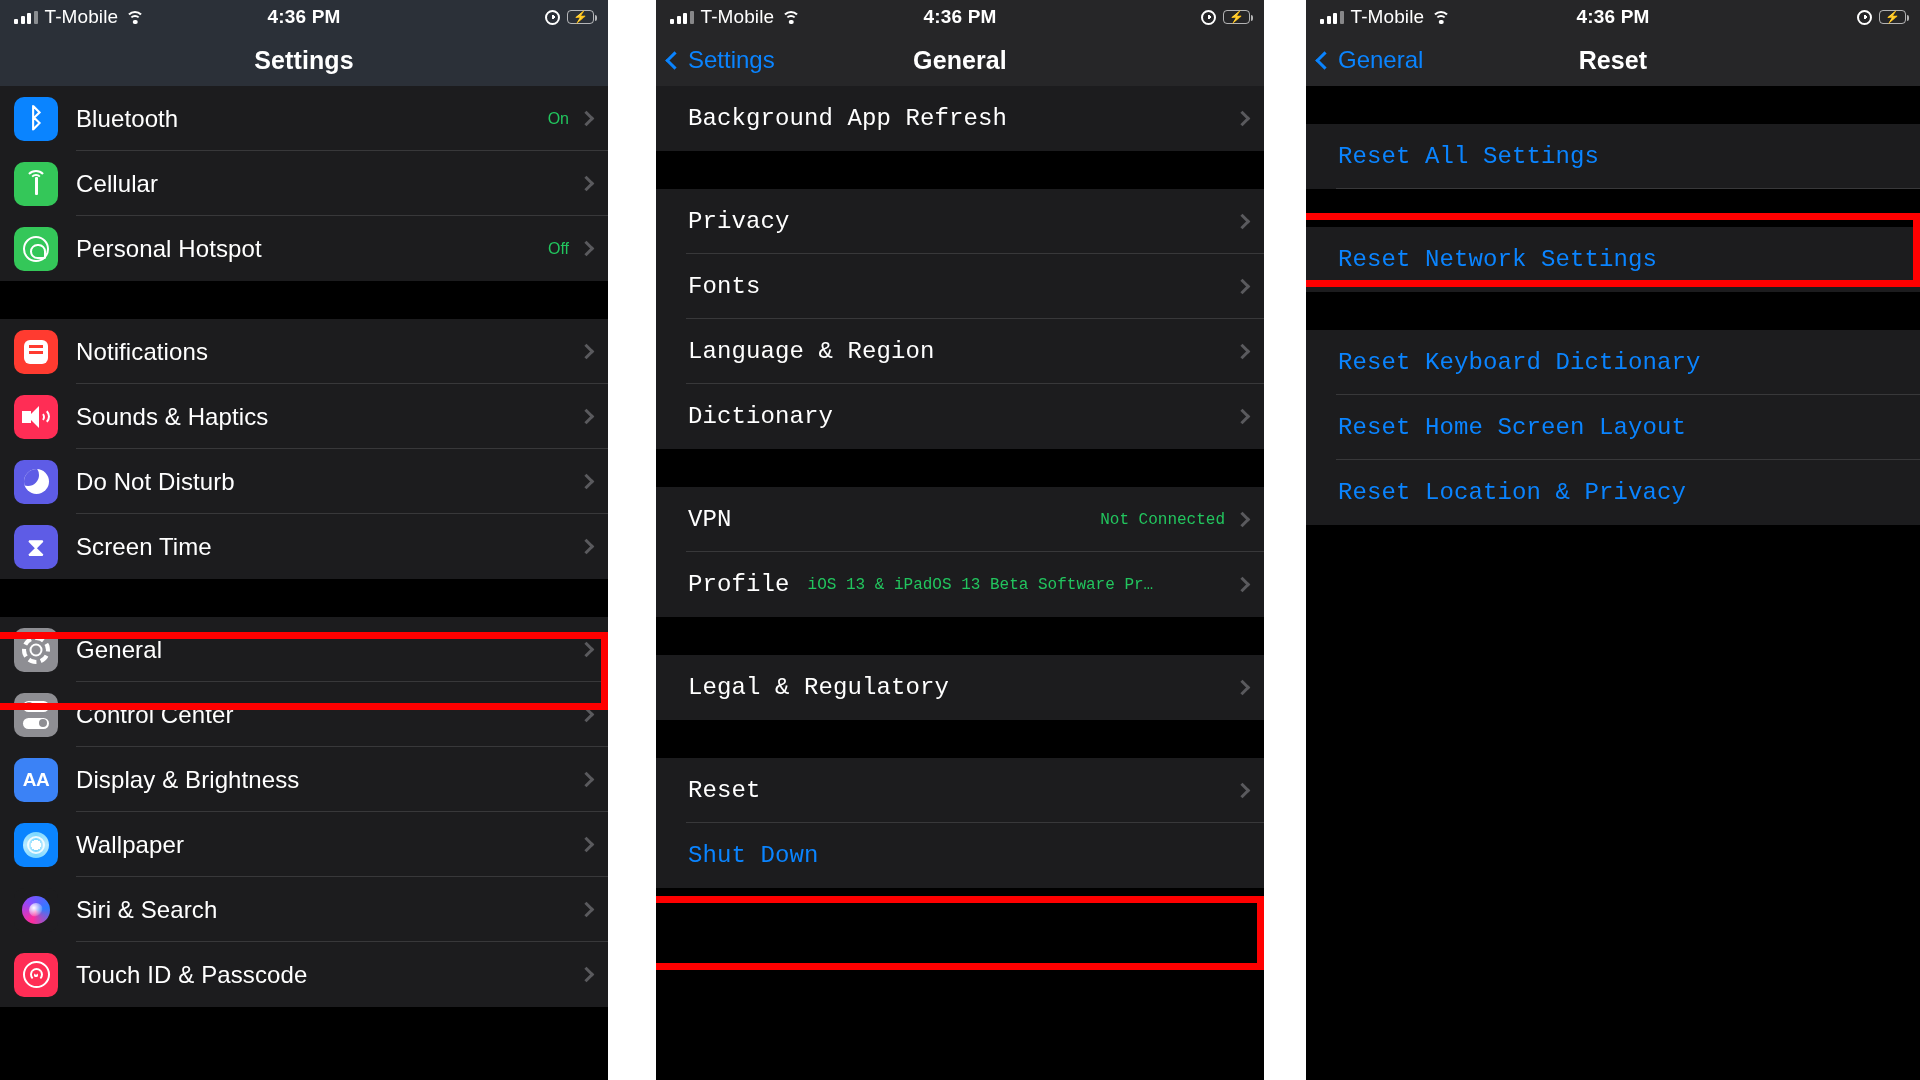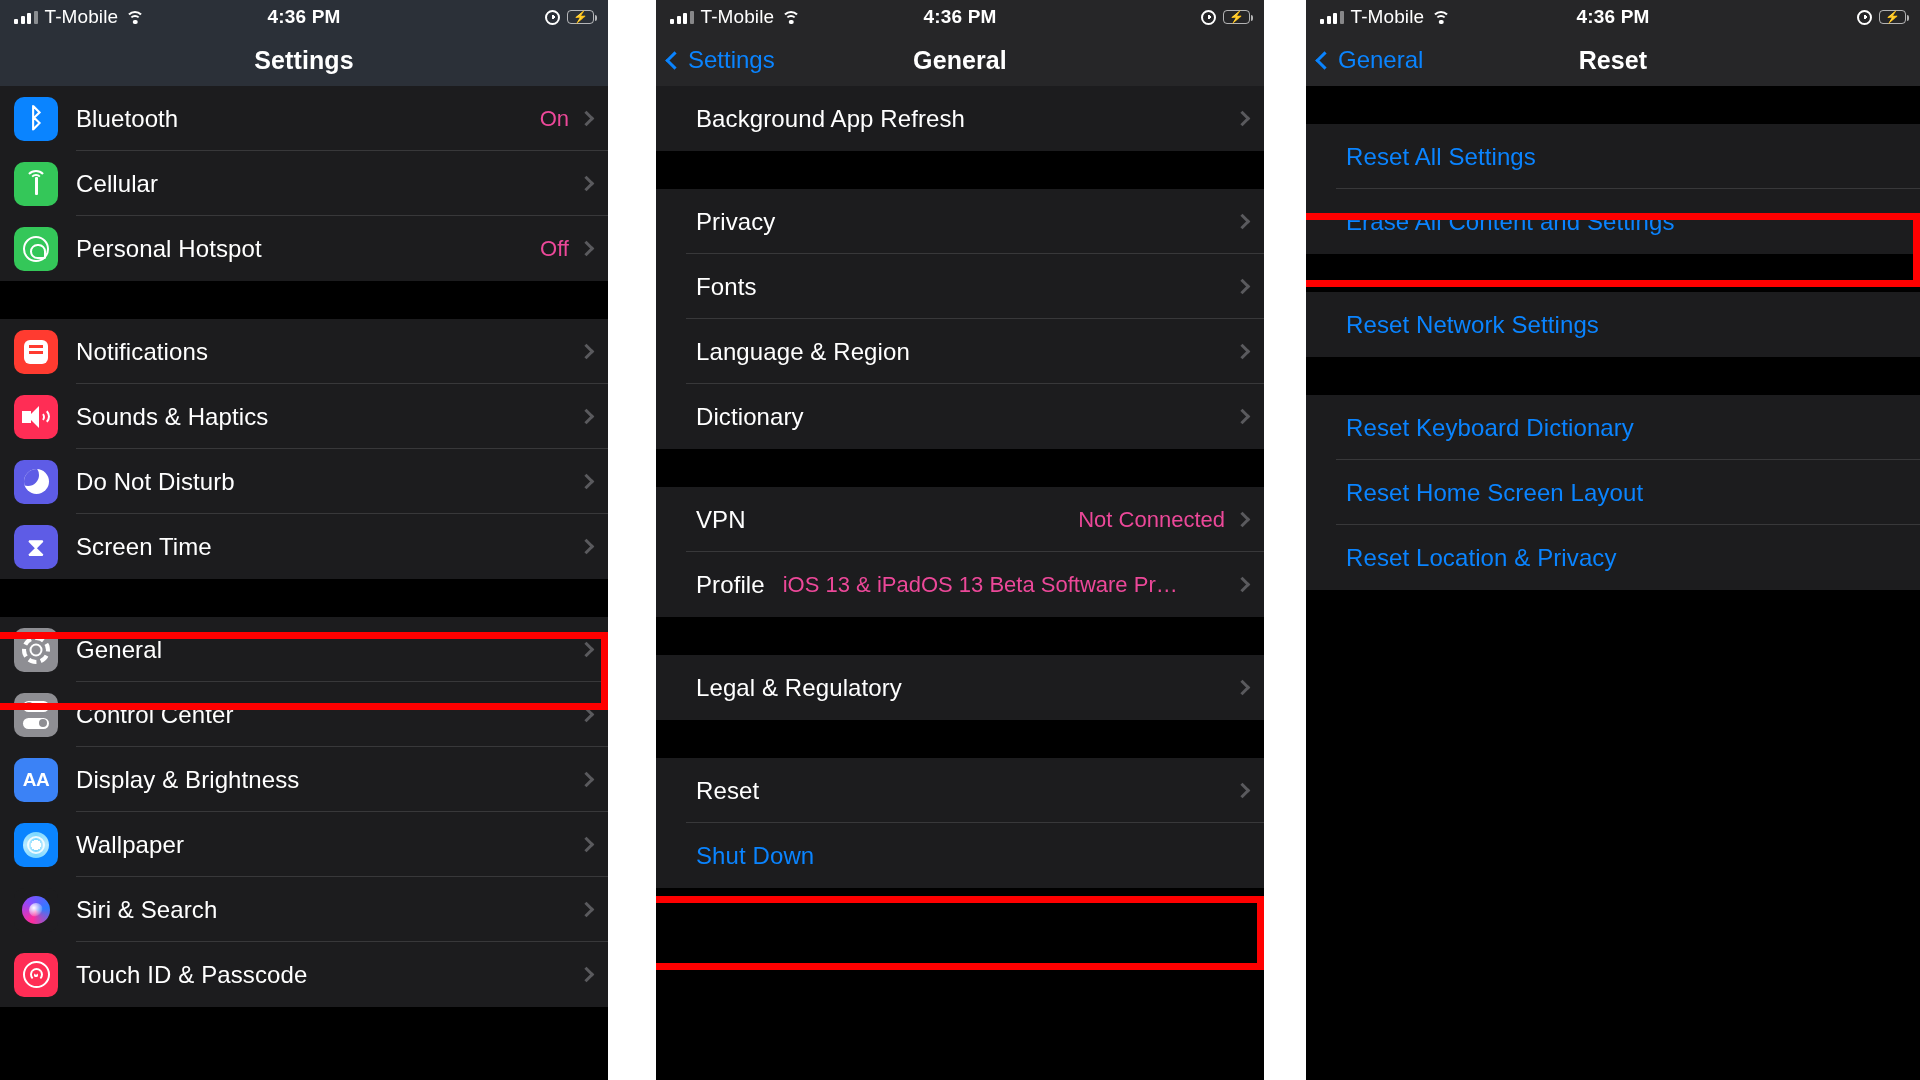--- a/index.html
+++ b/index.html
@@ -66,31 +66,31 @@
   
   .list { background:#000; }
   .group { background:#1c1c1e; }
   .spacer { background:#000; }
 
   .row {
     position:relative; display:flex; align-items:center;
     height:65px; background:#1c1c1e; padding-left:14px; padding-right:16px;
   }
   .row .sep { position:absolute; left:76px; right:0; bottom:0; height:1px; background:#38383a; }
-  .row.plain { padding-left:40px; }
+  .row.plain { padding-left:32px;font-family:Liberation Mono, monospace; }
   .row.plain .sep { left:30px; }
 
   .icon-sq {
     width:44px; height:44px; border-radius:10px; flex:0 0 44px;
     display:flex; align-items:center; justify-content:center; margin-right:18px;
     color:#fff; overflow:hidden; position:relative;
   }
   .label { font-size:24px; color:#fff; letter-spacing:.1px; white-space:nowrap; }
   .label.blue { color:#0a84ff; }
-  .value { margin-left:auto; font-size:22px; color:#ec4899; white-space:nowrap; overflow:hidden; text-overflow:ellipsis; padding-right:12px; }
+  .value { margin-left:auto; font-size:16px; color:#22c55e; white-space:nowrap; overflow:hidden; text-overflow:ellipsis; padding-right:12px; }
   .value.inline { margin-left:18px; flex:1 1 auto; text-align:left; }
   .chev {
     width:11px; height:11px; border-right:3px solid #5a5a5e; border-top:3px solid #5a5a5e;
     transform:rotate(45deg); flex:0 0 auto; margin-left:auto;
   }
   .value + .chev { margin-left:0; }
 
   
   .hl { position:absolute; border:7px solid #ff0000; pointer-events:none; z-index:40; }
 
@@ -454,24 +454,20 @@
     </div>
 
     <div class="list">
       <div class="spacer" style="height:38px"></div>
 
       <div class="group">
         <div class="row plain">
           <span class="label blue">Reset All Settings</span>
           <span class="sep"></span>
         </div>
-        <div class="row plain no-sep">
-          <span class="label blue">Erase All Content and Settings</span>
-
-        </div>
       </div>
 
       <div class="spacer" style="height:38px"></div>
 
       <div class="group">
         <div class="row plain no-sep">
           <span class="label blue">Reset Network Settings</span>
 
         </div>
       </div>

